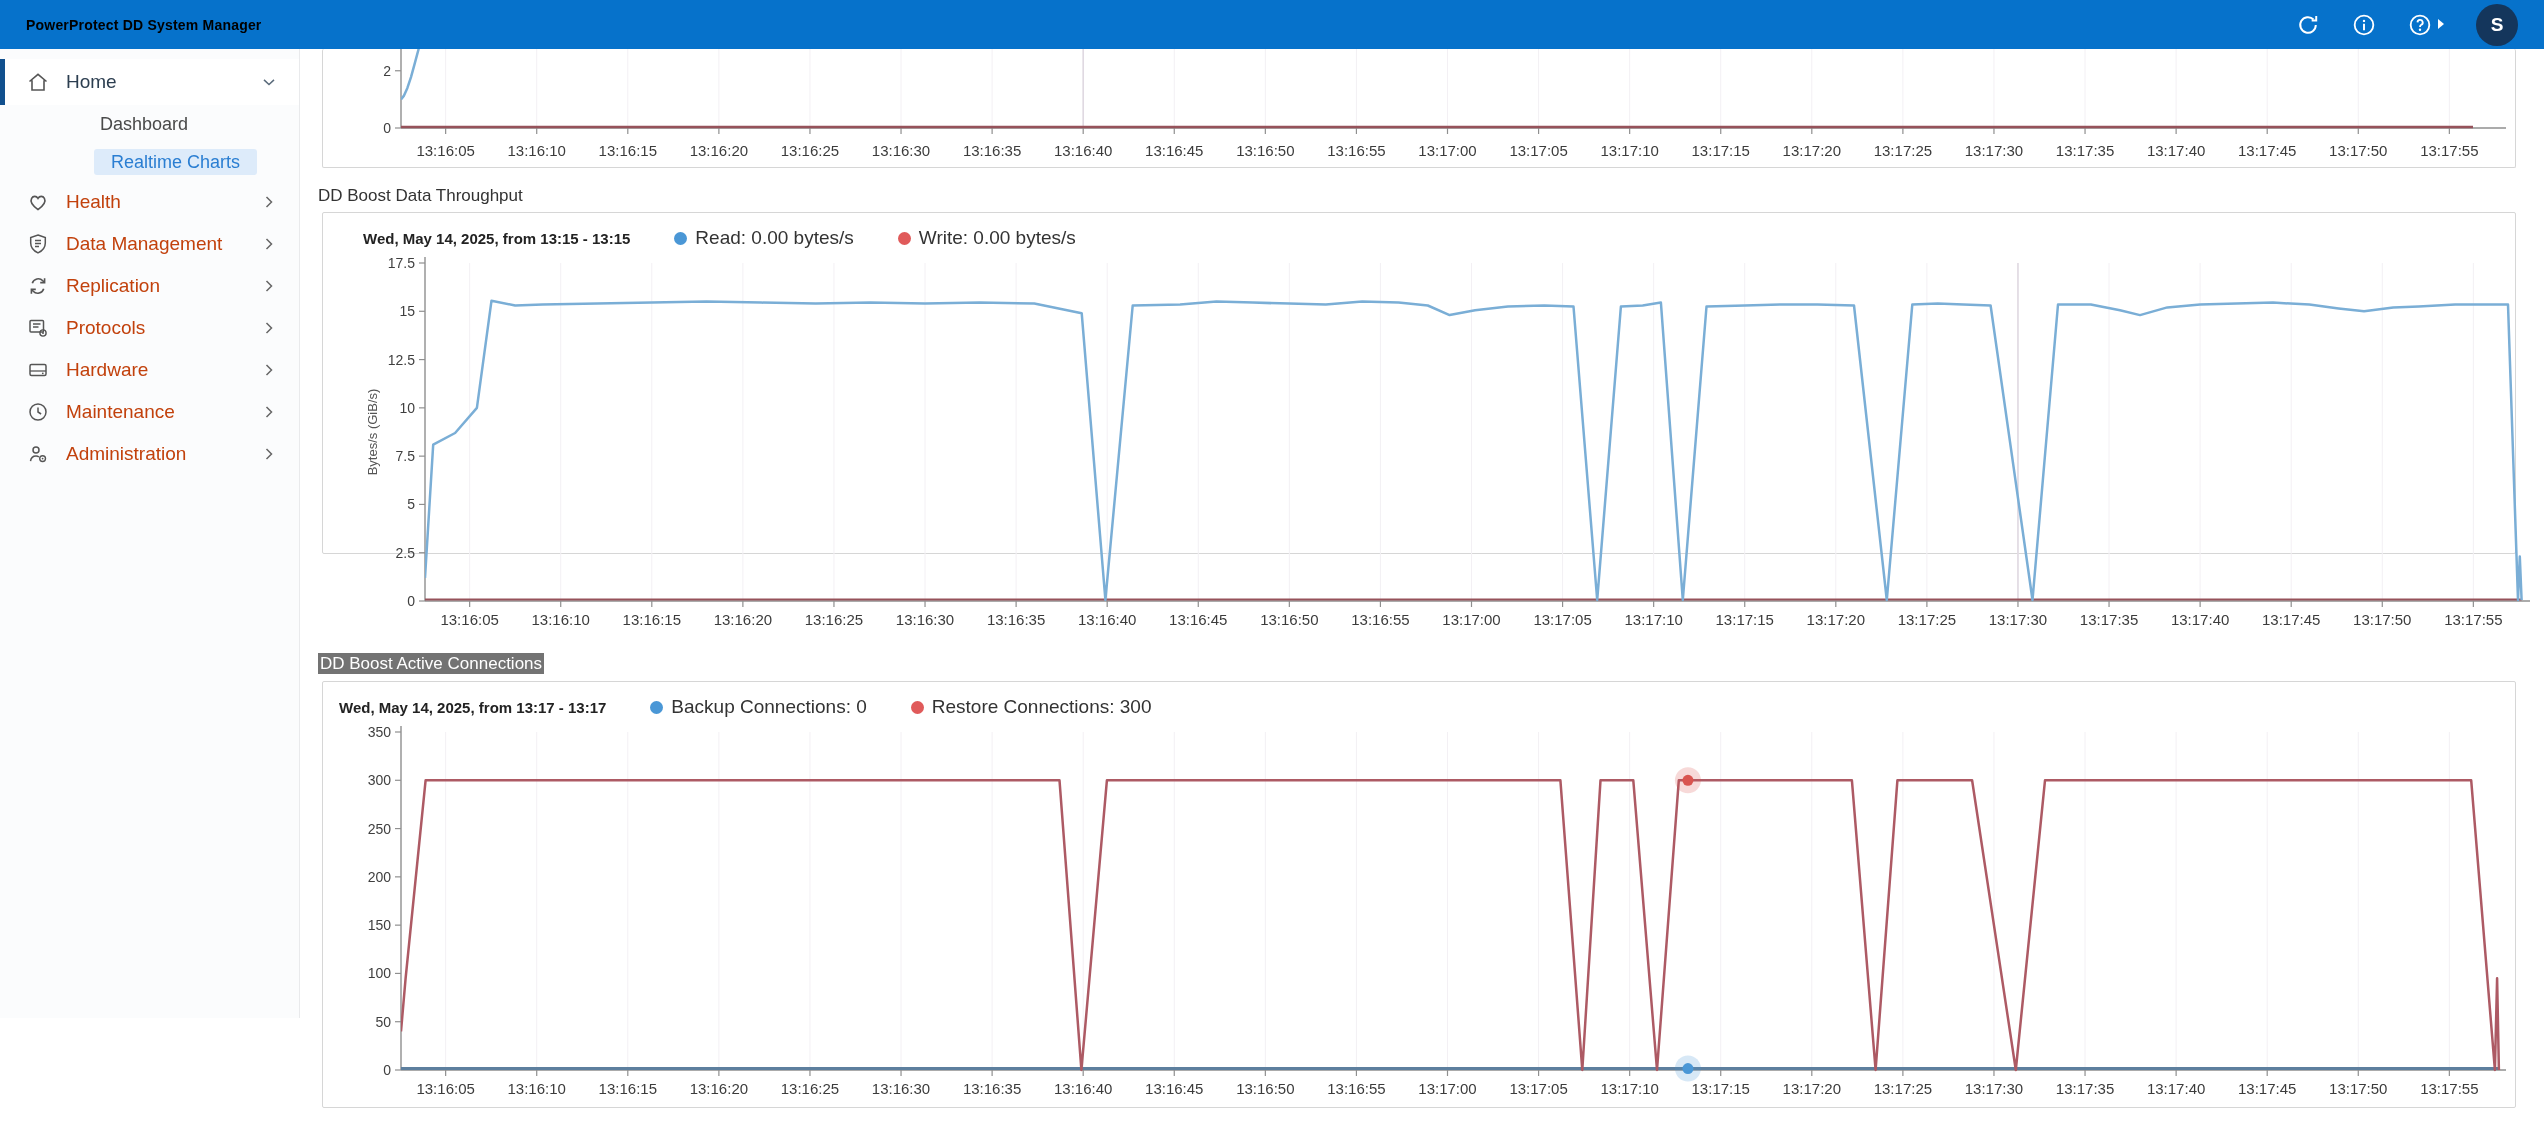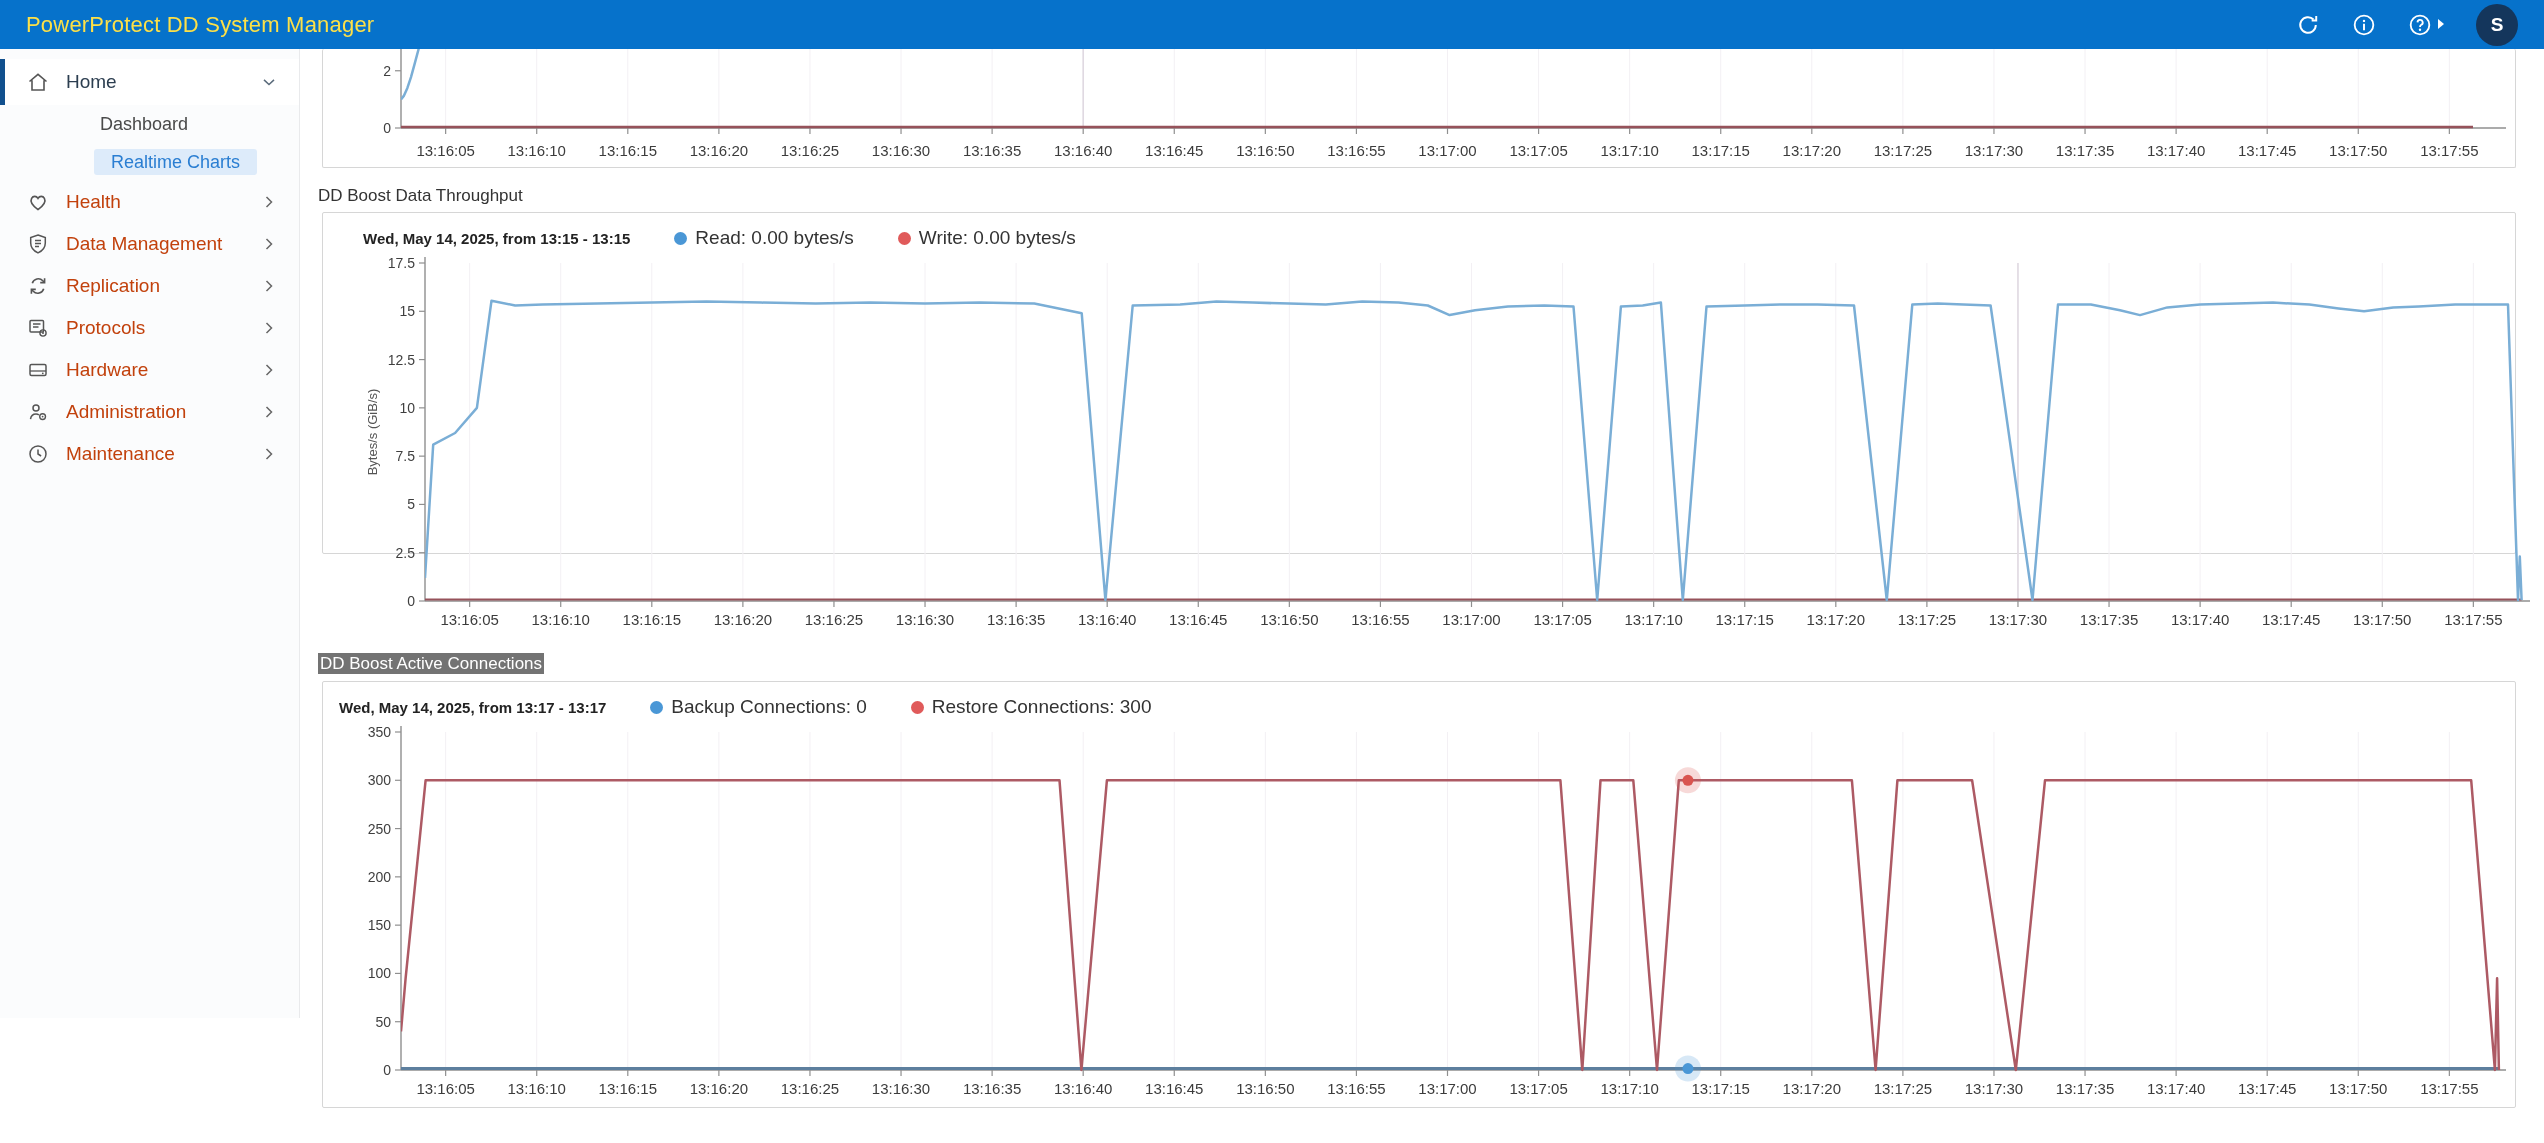--- a/index.html
+++ b/index.html
@@ -1,20 +1,20 @@
 <!DOCTYPE html>
 <html><head>
 <meta charset="utf-8">
 <style>
   html,body{margin:0;padding:0;width:2544px;height:1143px;overflow:hidden;background:#fff;
     font-family:"Liberation Sans",sans-serif;-webkit-font-smoothing:antialiased;}
   
   .header{position:absolute;left:0;top:0;width:2544px;height:49px;background:#0672cb;
     display:flex;align-items:center;justify-content:space-between;z-index:5;}
-  .app-title{color:#fde047;font-size:22px;font-weight:normal;margin-left:26px;letter-spacing:.2px;}
+  .app-title{color:#000000;font-size:14px;font-weight:bold;margin-left:26px;letter-spacing:.2px;}
   .header-actions{display:flex;align-items:center;gap:30px;margin-right:26px;}
   .hicon{width:26px;height:26px;display:flex;align-items:center;justify-content:center;cursor:pointer;}
   .help-wrap{display:flex;align-items:center;gap:3px;cursor:pointer;}
   .avatar{width:42px;height:42px;border-radius:50%;background:#14365c;color:#fff;font-size:19px;
     font-weight:bold;display:flex;align-items:center;justify-content:center;cursor:pointer;}
   
   .sidebar{position:absolute;left:0;top:49px;width:300px;height:969px;background:#fbfcfd;
     border-right:1px solid #e9eaec;box-sizing:border-box;}
   .nav-row{position:relative;display:flex;align-items:center;height:42px;cursor:pointer;color:#c2410c;font-size:19px;}
   .nav-row .nicon{width:24px;height:24px;margin-left:26px;flex:0 0 auto;}
@@ -172,41 +172,41 @@
     <span class="nlabel">Hardware</span>
     <span class="chev">
       <svg width="20" height="20" viewBox="0 0 24 24">
           <path d="M9 6l6 6-6 6" fill="none" stroke="#666" stroke-width="1.8"></path>
         </svg>
     </span>
   </div>
   <div class="nav-row">
     <span class="nicon">
       <svg width="24" height="24" viewBox="0 0 24 24">
+          <circle cx="12" cy="12" r="8" fill="none" stroke="#555" stroke-width="1.5"></circle>
+          <path d="M12 7.5V12l3.1 2" fill="none" stroke="#555" stroke-width="1.5"></path>
+        </svg>
+    </span>
+    <span class="nlabel">Maintenance</span>
+    <span class="chev">
+      <svg width="20" height="20" viewBox="0 0 24 24">
+          <path d="M9 6l6 6-6 6" fill="none" stroke="#666" stroke-width="1.8"></path>
+        </svg>
+    </span>
+  </div>
+  <div class="nav-row">
+    <span class="nicon">
+      <svg width="24" height="24" viewBox="0 0 24 24">
           <circle cx="10" cy="8" r="3" fill="none" stroke="#555" stroke-width="1.5"></circle>
           <path d="M4.5 19.2c.5-3.6 3-5.2 5.5-5.2 1 0 2 .2 2.9.8" fill="none" stroke="#555" stroke-width="1.5"></path>
           <circle cx="16.6" cy="16.6" r="2.9" fill="none" stroke="#555" stroke-width="1.4"></circle>
           <circle cx="16.6" cy="16.6" r="0.9" fill="#555"></circle>
         </svg>
     </span>
     <span class="nlabel">Administration</span>
-    <span class="chev">
-      <svg width="20" height="20" viewBox="0 0 24 24">
-          <path d="M9 6l6 6-6 6" fill="none" stroke="#666" stroke-width="1.8"></path>
-        </svg>
-    </span>
-  </div>
-  <div class="nav-row">
-    <span class="nicon">
-      <svg width="24" height="24" viewBox="0 0 24 24">
-          <circle cx="12" cy="12" r="8" fill="none" stroke="#555" stroke-width="1.5"></circle>
-          <path d="M12 7.5V12l3.1 2" fill="none" stroke="#555" stroke-width="1.5"></path>
-        </svg>
-    </span>
-    <span class="nlabel">Maintenance</span>
     <span class="chev">
       <svg width="20" height="20" viewBox="0 0 24 24">
           <path d="M9 6l6 6-6 6" fill="none" stroke="#666" stroke-width="1.8"></path>
         </svg>
     </span>
   </div>
 </div>
 
 <div class="main">
 

